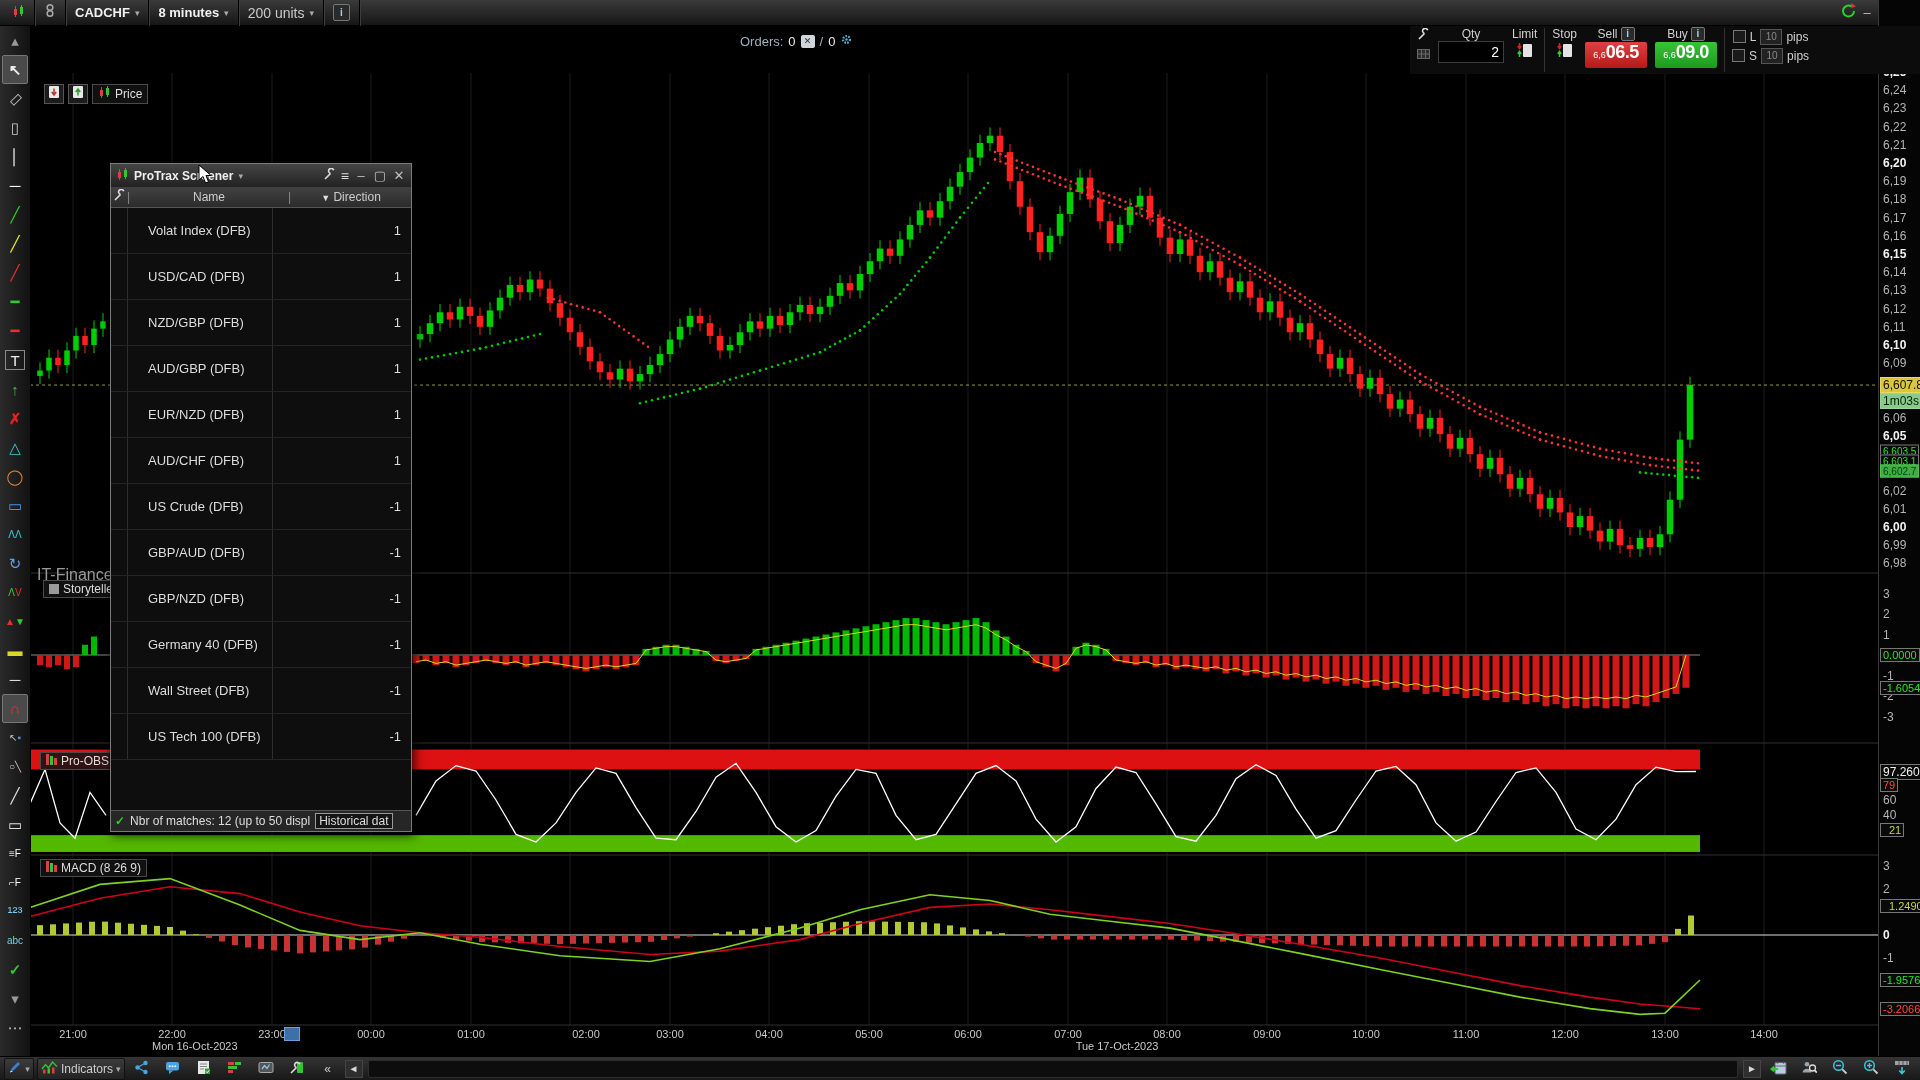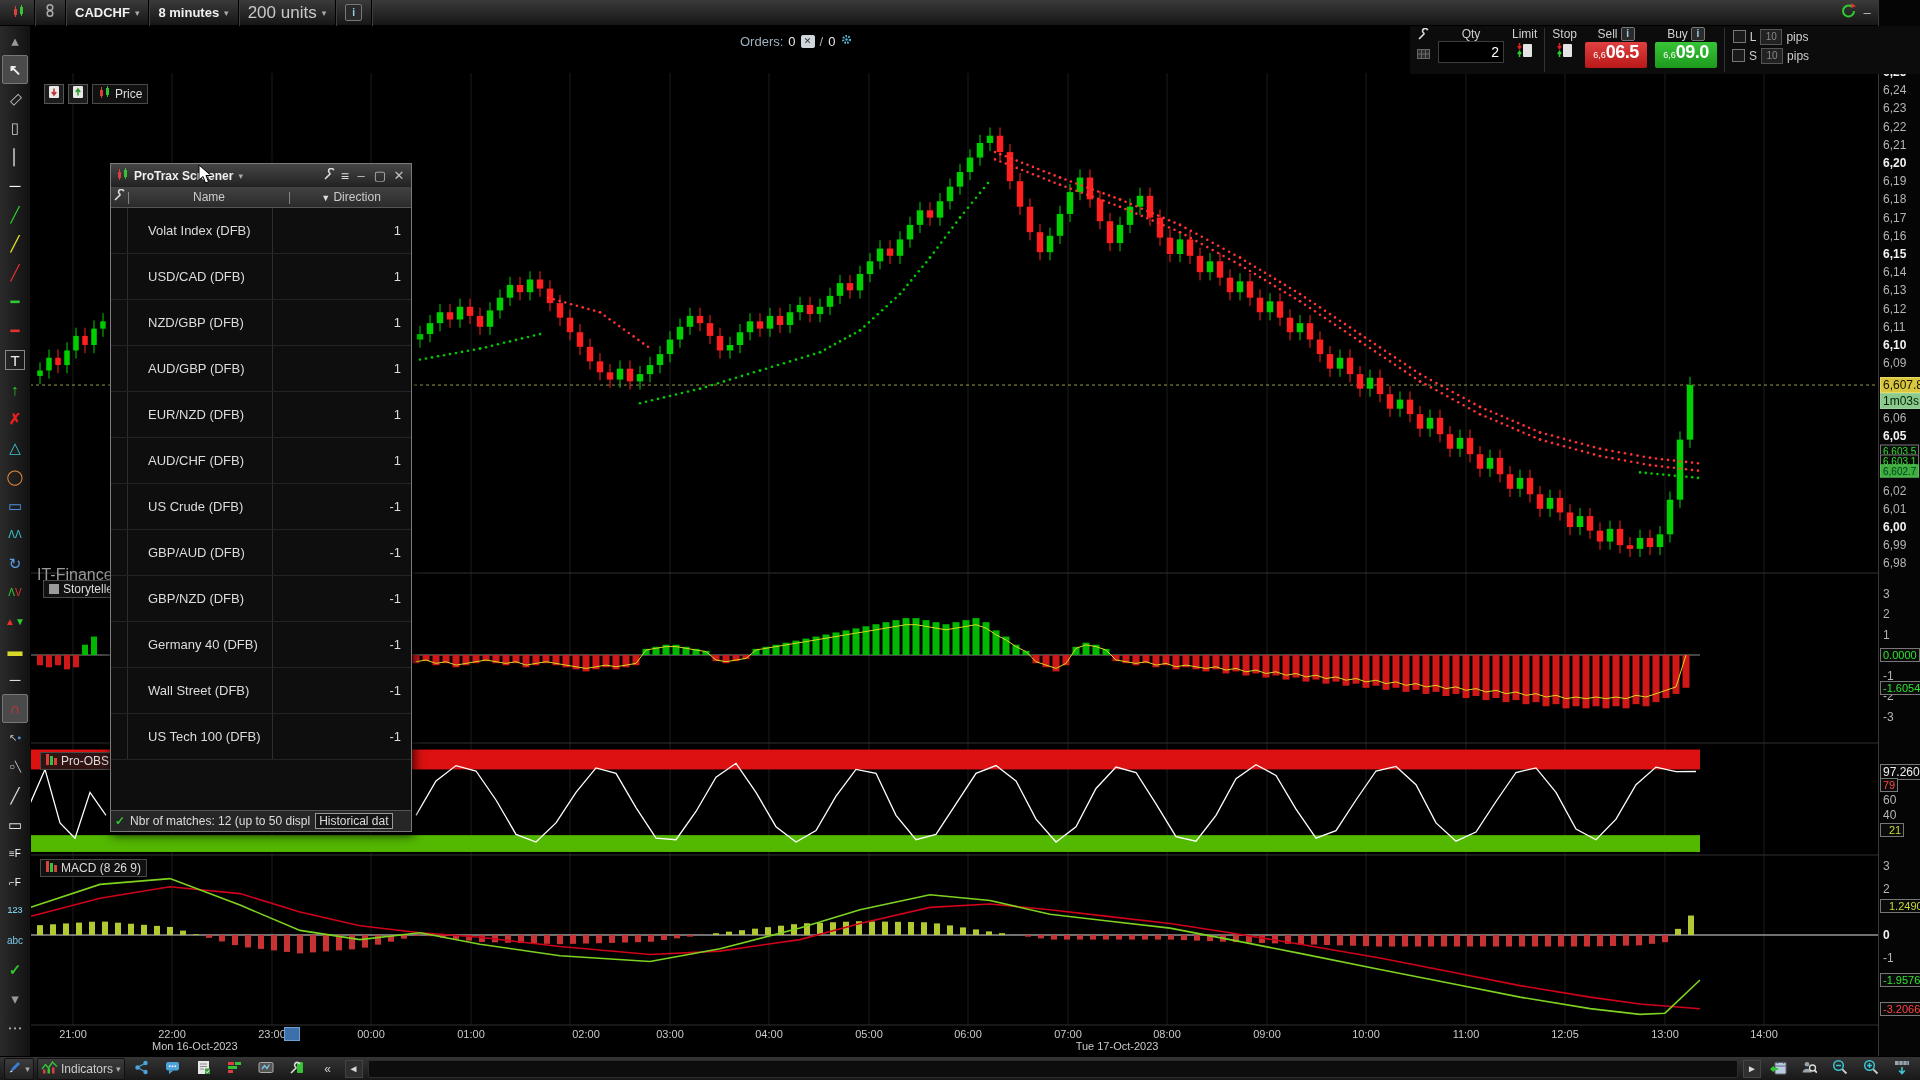--- a/index.html
+++ b/index.html
@@ -3,21 +3,21 @@
 <meta charset="utf-8">
 <style>
   html,body{margin:0;padding:0;background:#000;font-family:"Liberation Sans",sans-serif;}
   #app{position:relative;width:1920px;height:1080px;background:#000;overflow:hidden;}
   .abs{position:absolute;}
   
   #top-toolbar{left:0;top:0;width:1920px;height:26px;background:linear-gradient(#3a3a3a,#161616);
     border-bottom:1px solid #000;display:flex;align-items:center;z-index:30;box-sizing:border-box;padding:0 3px;}
   .tb-group{display:flex;align-items:center;gap:5px;height:26px;padding:0 9px;border-right:1px solid #000;box-shadow:1px 0 0 #3d3d3d;}
   .tb-label{color:#f0f0f0;font-weight:bold;font-size:13px;}
-  .tb-label.dim{color:#c8c8c8;font-weight:normal;font-size:17px;}
+  .tb-label.dim{color:#c8c8c8;font-weight:normal;font-size:14px;}
   .caret{color:#aaa;font-size:9px;}
   .spacer{flex:1;}
   .winbtn{color:#c0c0c0;font-size:13px;width:20px;text-align:center;cursor:default;}
   .infobox{width:15px;height:15px;border:1px solid #777;background:#2a2a2a;color:#9ecfe8;font-size:10px;font-weight:bold;
     display:flex;align-items:center;justify-content:center;border-radius:2px;}
   
   #orders-bar{left:740px;top:33px;display:flex;align-items:center;gap:5px;z-index:30;color:#9fb0bd;font-size:13px;}
   #orders-bar .val{color:#e8e8e8;}
   .mini-x{width:14px;height:13px;background:#cfd6dc;color:#333;font-size:9px;display:flex;align-items:center;justify-content:center;border-radius:2px;}
   
@@ -1435,21 +1435,21 @@
       <span class="t-tick" style="left: 556px;">02:00</span>
       <span class="t-tick" style="left: 640px;">03:00</span>
       <span class="t-tick" style="left: 739px;">04:00</span>
       <span class="t-tick" style="left: 839px;">05:00</span>
       <span class="t-tick" style="left: 938px;">06:00</span>
       <span class="t-tick" style="left: 1038px;">07:00</span>
       <span class="t-tick" style="left: 1137px;">08:00</span>
       <span class="t-tick" style="left: 1237px;">09:00</span>
       <span class="t-tick" style="left: 1336px;">10:00</span>
       <span class="t-tick" style="left: 1436px;">11:00</span>
-      <span class="t-tick" style="left: 1535px;">12:05</span>
+      <span class="t-tick" style="left: 1535px;">12:00</span>
       <span class="t-tick" style="left: 1635px;">13:00</span>
       <span class="t-tick" style="left: 1734px;">14:00</span>
       <span class="t-date" style="left: 122px;">Mon 16-Oct-2023</span>
       <span class="t-date" style="left: 1087px; transform: translateX(-50%);">Tue 17-Oct-2023</span>
       <div id="axis-marker" style="left: 254px;"></div>
     </div>
 
   <div id="screener" class="abs">
     <div id="screener-titlebar">
       <span><svg width="13" height="13" viewBox="0 0 13 13">

